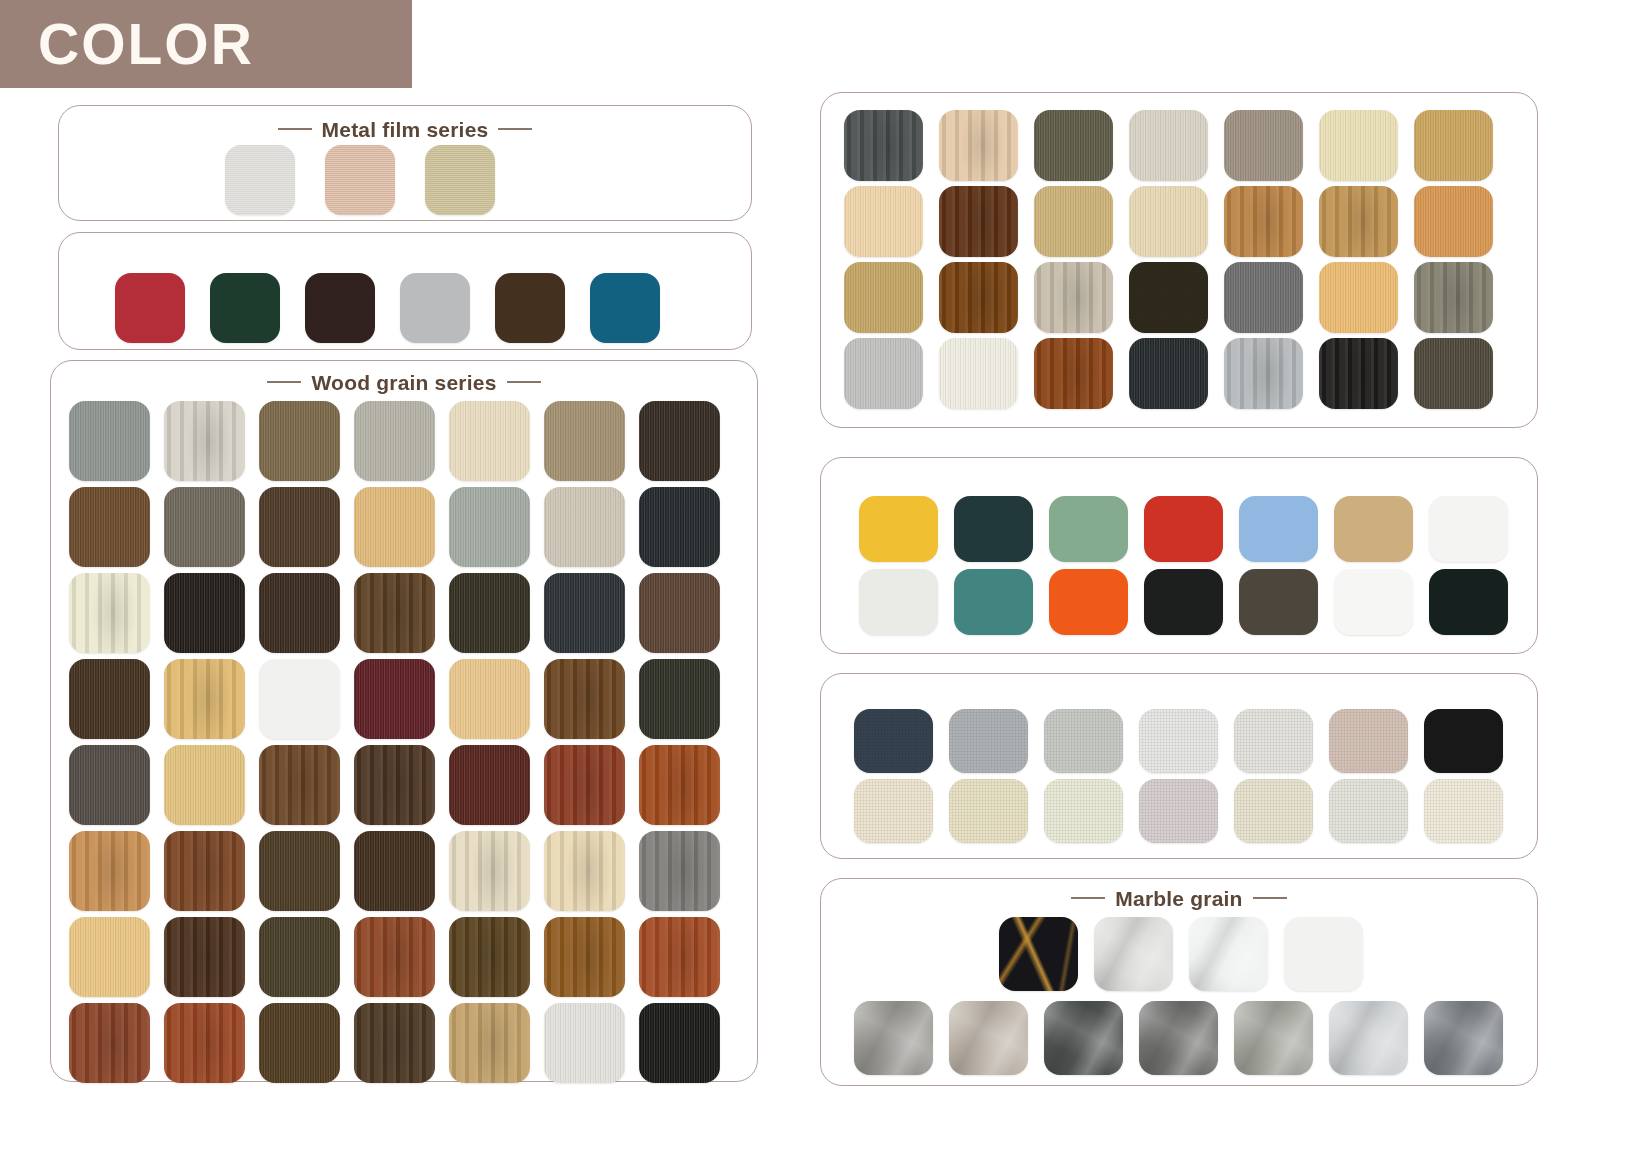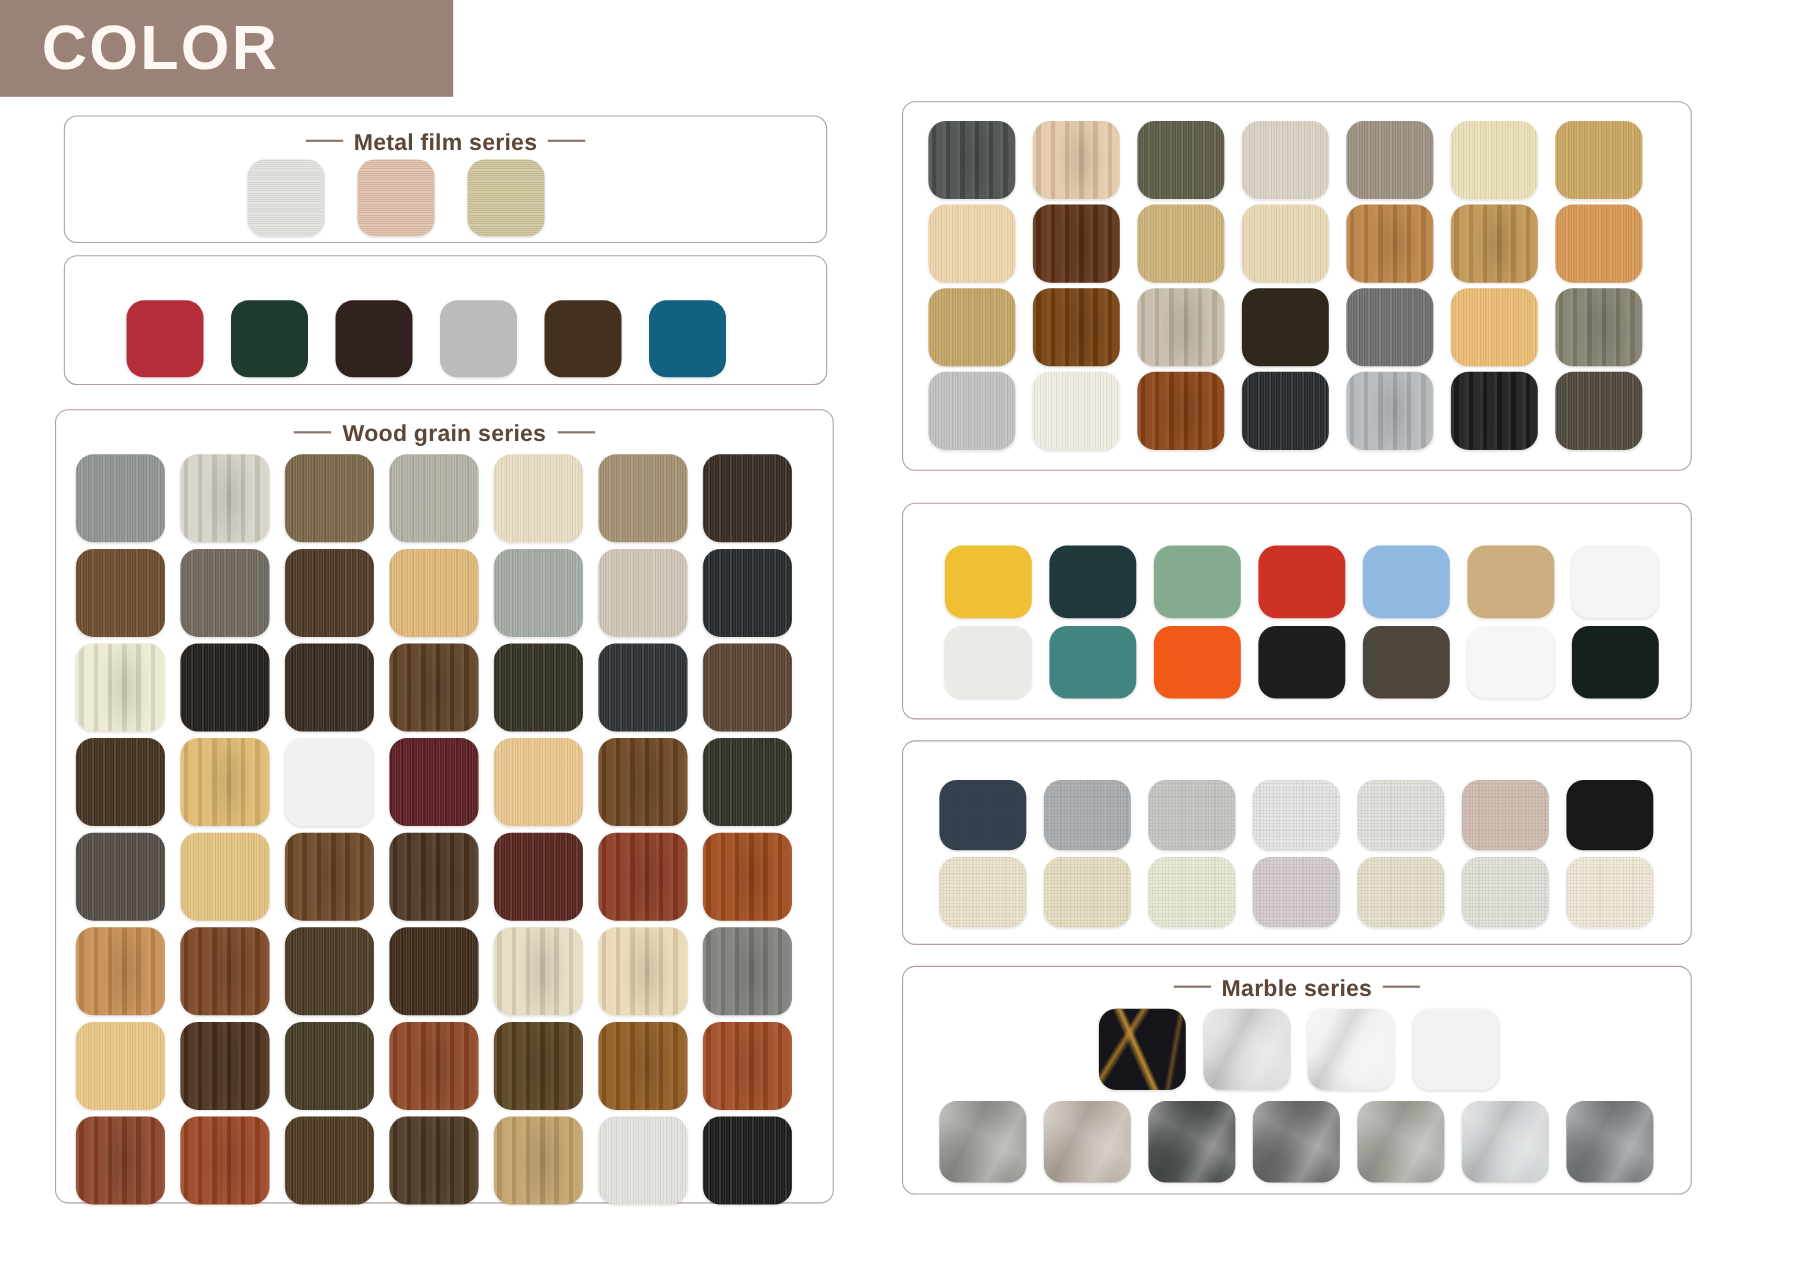--- a/index.html
+++ b/index.html
@@ -25,21 +25,21 @@
     letter-spacing:2px;
     margin-left:38px;
     line-height:1;
     font-family:"Liberation Sans", sans-serif;
   }
 
   
   .panel{
     position:absolute;
     border:1.4px solid #b3a09a;
-    border-radius:12px;
+    border-radius:22px;
     background:#ffffff;
     box-sizing:border-box;
   }
   .panel-title{
     position:absolute;
     left:0;right:0;
     text-align:center;
     font-size:21px;
     font-weight:bold;
     color:#5b4637;
@@ -137,21 +137,21 @@
   <div class="grid" style="left:56px;top:40px;grid-template-columns:repeat(6,70px);gap:0 25px;grid-auto-rows:70px;">
   <div class="sw plain" title="crimson-red" style="background-color: rgb(180, 46, 57);"></div>
       <div class="sw plain" title="deep-green" style="background-color: rgb(30, 60, 45);"></div>
       <div class="sw plain" title="espresso-black" style="background-color: rgb(50, 34, 31);"></div>
       <div class="sw plain" title="light-grey" style="background-color: rgb(185, 187, 189);"></div>
       <div class="sw plain" title="dark-brown" style="background-color: rgb(68, 48, 31);"></div>
       <div class="sw plain" title="petrol-blue" style="background-color: rgb(18, 97, 128);"></div>
     </div>
 </div>
 
-<div class="panel" style="left:50px;top:372px;width:708px;height:722px;">
+<div class="panel" style="left:50px;top:360px;width:708px;height:722px;">
   <div class="panel-title" style="top:10px;">
     <span class="rule"></span><span>Wood grain series</span><span class="rule"></span>
   </div>
   <div class="grid" style="left:18px;top:40px;grid-template-columns:repeat(7,81px);gap:6px 14px;grid-auto-rows:80px;">
   <div class="sw grain" title="grey-oak" style="background-color: rgb(141, 148, 144);"></div>
       <div class="sw grain-wide" title="white-ash-stripe" style="background-color: rgb(215, 210, 200);"></div>
       <div class="sw grain" title="olive-walnut" style="background-color: rgb(122, 103, 72);"></div>
       <div class="sw grain" title="pale-grey-oak" style="background-color: rgb(180, 178, 166);"></div>
       <div class="sw grain" title="cream-ash" style="background-color: rgb(232, 220, 192);"></div>
       <div class="sw grain" title="taupe-oak" style="background-color: rgb(161, 143, 111);"></div>
@@ -274,21 +274,21 @@
       <div class="sw cloth" title="mint-cream-weave" style="background-color: rgb(233, 233, 215);"></div>
       <div class="sw cloth" title="mauve-grey-weave" style="background-color: rgb(214, 206, 207);"></div>
       <div class="sw cloth" title="ecru-weave" style="background-color: rgb(231, 226, 207);"></div>
       <div class="sw cloth" title="white-weave" style="background-color: rgb(227, 227, 220);"></div>
       <div class="sw cloth" title="pale-cream-weave" style="background-color: rgb(239, 234, 218);"></div>
     </div>
 </div>
 
 <div class="panel" style="left:820px;top:878px;width:718px;height:208px;">
   <div class="panel-title" style="top:8px;">
-    <span class="rule"></span><span>Marble series</span><span class="rule"></span>
+    <span class="rule"></span><span>Marble grain</span><span class="rule"></span>
   </div>
   <div class="grid" style="left:178px;top:38px;grid-template-columns:repeat(4,79px);gap:0 16px;grid-auto-rows:74px;">
   <div class="sw marbleblack" title="black-gold-marble" style="background-color: rgb(22, 22, 26);"></div>
       <div class="sw marble" title="white-veined-marble" style="background-color: rgb(220, 220, 218);"></div>
       <div class="sw marble" title="calacatta-white" style="background-color: rgb(238, 241, 239);"></div>
       <div class="sw plain" title="pure-white-stone" style="background-color: rgb(242, 242, 240);"></div>
     </div>
   <div class="grid" style="left:33px;top:122px;grid-template-columns:repeat(7,79px);gap:0 16px;grid-auto-rows:74px;">
   <div class="sw marble" title="grey-slate" style="background-color: rgb(154, 152, 148);"></div>
       <div class="sw marble" title="beige-stone" style="background-color: rgb(188, 179, 168);"></div>

